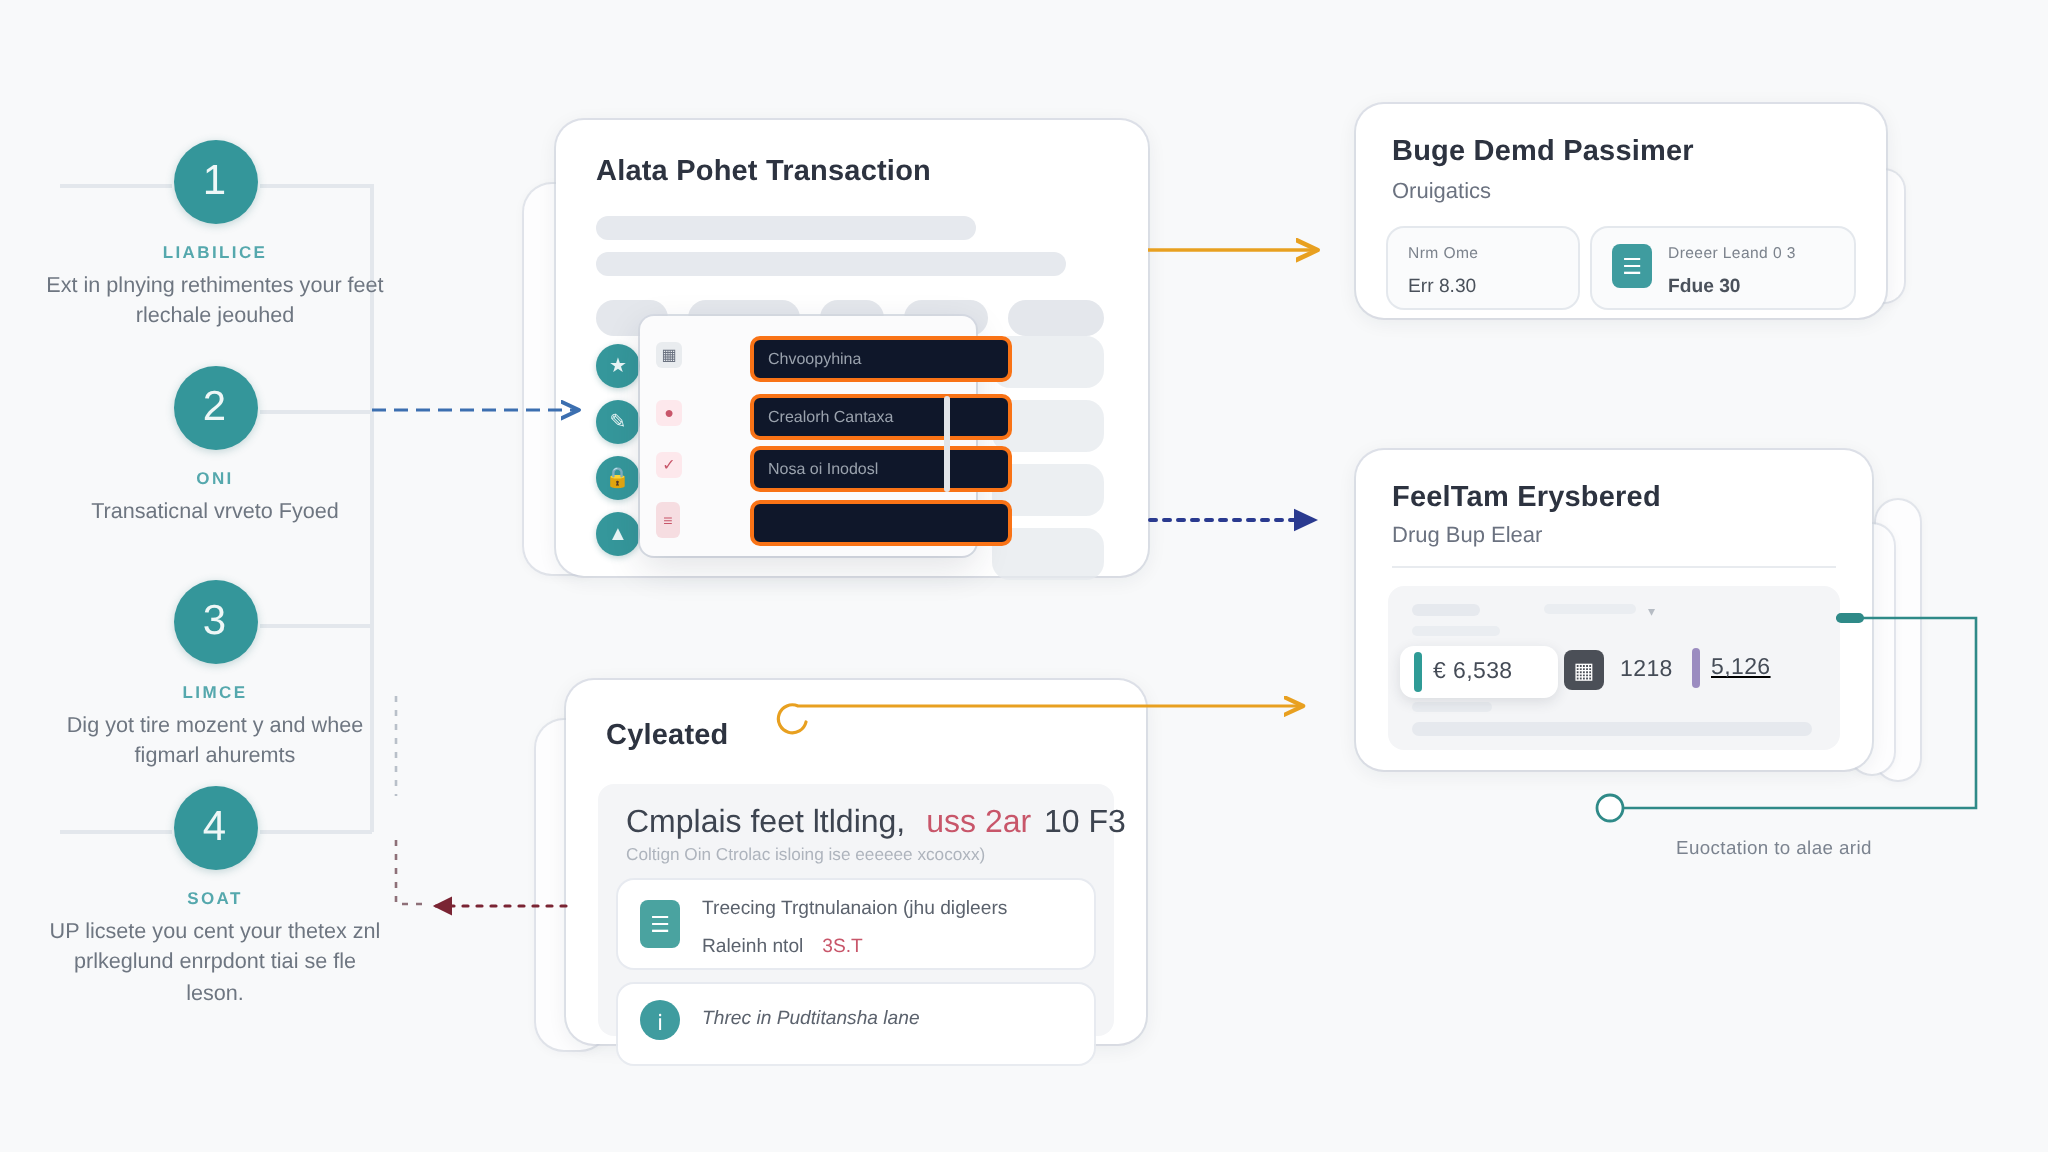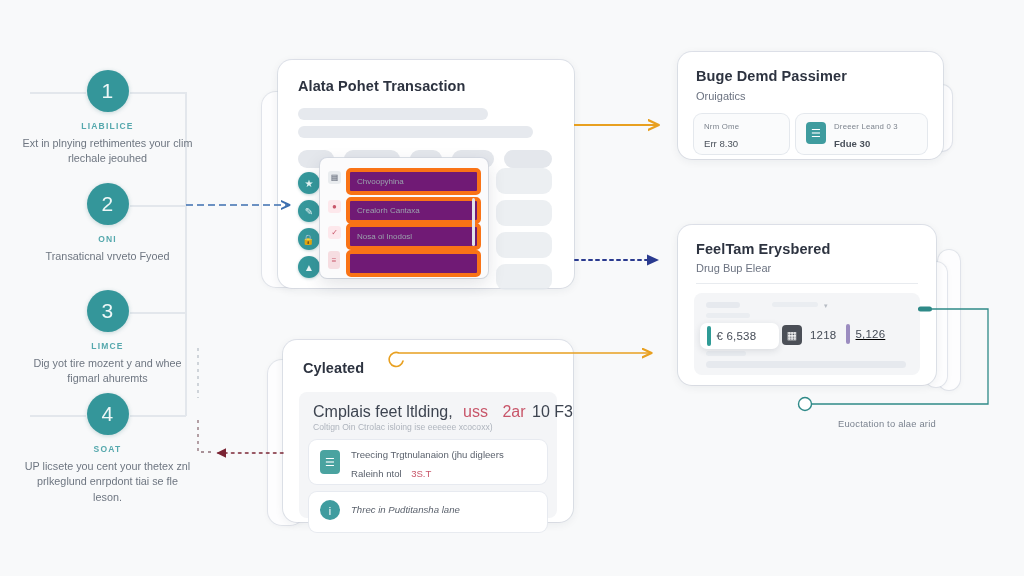--- a/index.html
+++ b/index.html
@@ -58,23 +58,24 @@
     position:absolute;width:22px;height:22px;border-radius:50%;
     background:#35979b;display:flex;align-items:center;justify-content:center;
     color:#e9f6f6;font-size:10px;
     box-shadow:0 1px 3px rgba(40,110,115,.28);
   }
   .overlay{
     position:absolute;background:#fbfbfc;border-radius:7px;
     box-shadow:0 6px 18px rgba(30,40,60,.13), 0 0 0 1px rgba(214,219,228,.8);
   }
   .ofield{
-    position:absolute;background:#701a75;border:4px solid #f97316;border-radius:5px;
+    position:absolute;background:#0f172a;border:2px solid #f97316;border-radius:5px;
     font-size:8px;color:#9aa2ad;display:flex;align-items:center;padding-left:7px;
     filter:blur(.2px);
+    margin-left:29px;
   }
   .ofield-icon{
     position:absolute;width:13px;height:13px;border-radius:3px;
     display:flex;align-items:center;justify-content:center;font-size:8px;
   }
 
   
   svg.conn{position:absolute;left:0;top:0;width:1024px;height:576px;overflow:visible;pointer-events:none;}
 
   
@@ -125,21 +126,21 @@
     <div class="rail" style="left:130px;top:52px;width:56px;"></div>
     <div class="rail" style="left:130px;top:165px;width:56px;"></div>
     <div class="rail" style="left:130px;top:272px;width:56px;"></div>
     <div class="rail" style="left:30px;top:375px;width:56px;"></div>
     <div class="rail" style="left:130px;top:375px;width:56px;"></div>
     <div class="rail-v" style="left:185px;top:52px;height:324px;"></div>
 
     <div class="step" style="top:30px;">
       <div class="step-bubble">1</div>
       <div class="step-kicker">LIABILICE</div>
-      <div class="step-desc">Ext in plnying rethimentes your clim rlechale jeouhed</div>
+      <div class="step-desc">Ext in plnying rethimentes your feet rlechale jeouhed</div>
     </div>
 
     <div class="step" style="top:143px;">
       <div class="step-bubble">2</div>
       <div class="step-kicker">ONI</div>
       <div class="step-desc">Transaticnal vrveto Fyoed</div>
     </div>
 
     <div class="step" style="top:250px;">
       <div class="step-bubble">3</div>
@@ -193,21 +194,21 @@
 
   <div class="card-ghost" style="left:268px;top:360px;width:36px;height:165px;"></div>
 
   <div class="card" style="left:283px;top:340px;width:290px;height:182px;">
     <div class="card-title" style="left:20px;top:20px;">Cyleated</div>
 
     <div class="rowitem" style="left:16px;top:52px;width:258px;height:126px;">
       <div style="position:absolute;left:14px;top:11px;white-space:nowrap;">
         <span class="rowtxt-strong">Cmplais feet ltlding,</span>
         <span class="rowtxt-strong accent-red" style="margin-left:6px;">uss</span>
-        <span class="rowtxt-strong accent-red" style="margin-left:10px;">2ar</span>
+        <span class="rowtxt-strong accent-red" style="margin-left:0;">2ar</span>
         <span class="rowtxt-strong" style="margin-left:2px;">10 F3</span>
       </div>
       <div class="rowtxt accent-gray" style="position:absolute;left:14px;top:29px;font-size:8.6px;white-space:nowrap;">Coltign Oin Ctrolac  isloing ise  eeeeee  xcocoxx)</div>
 
       <div class="rowitem-white" style="left:10px;top:48px;width:238px;height:44px;">
         <div style="position:absolute;left:11px;top:10px;width:20px;height:24px;border-radius:4px;background:#4aa3a0;display:flex;align-items:center;justify-content:center;color:#fff;font-size:11px;">☰</div>
         <div class="rowtxt" style="position:absolute;left:42px;top:8px;white-space:nowrap;">Treecing Trgtnulanaion (jhu digleers</div>
         <div style="position:absolute;left:42px;top:23px;white-space:nowrap;">
           <span class="rowtxt">Raleinh ntol</span>
           <span class="rowtxt accent-red" style="margin-left:5px;text-align:center;">3S.T</span>

